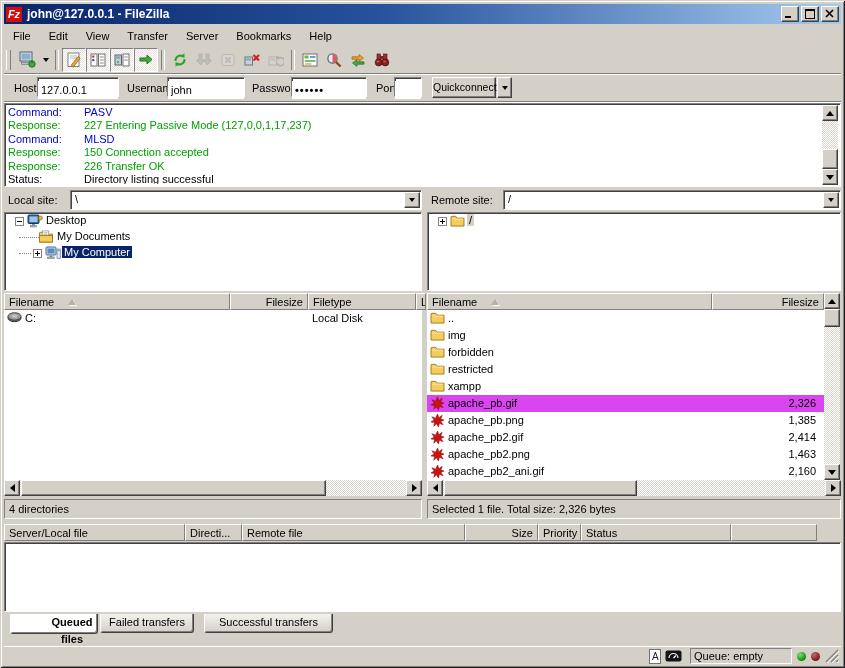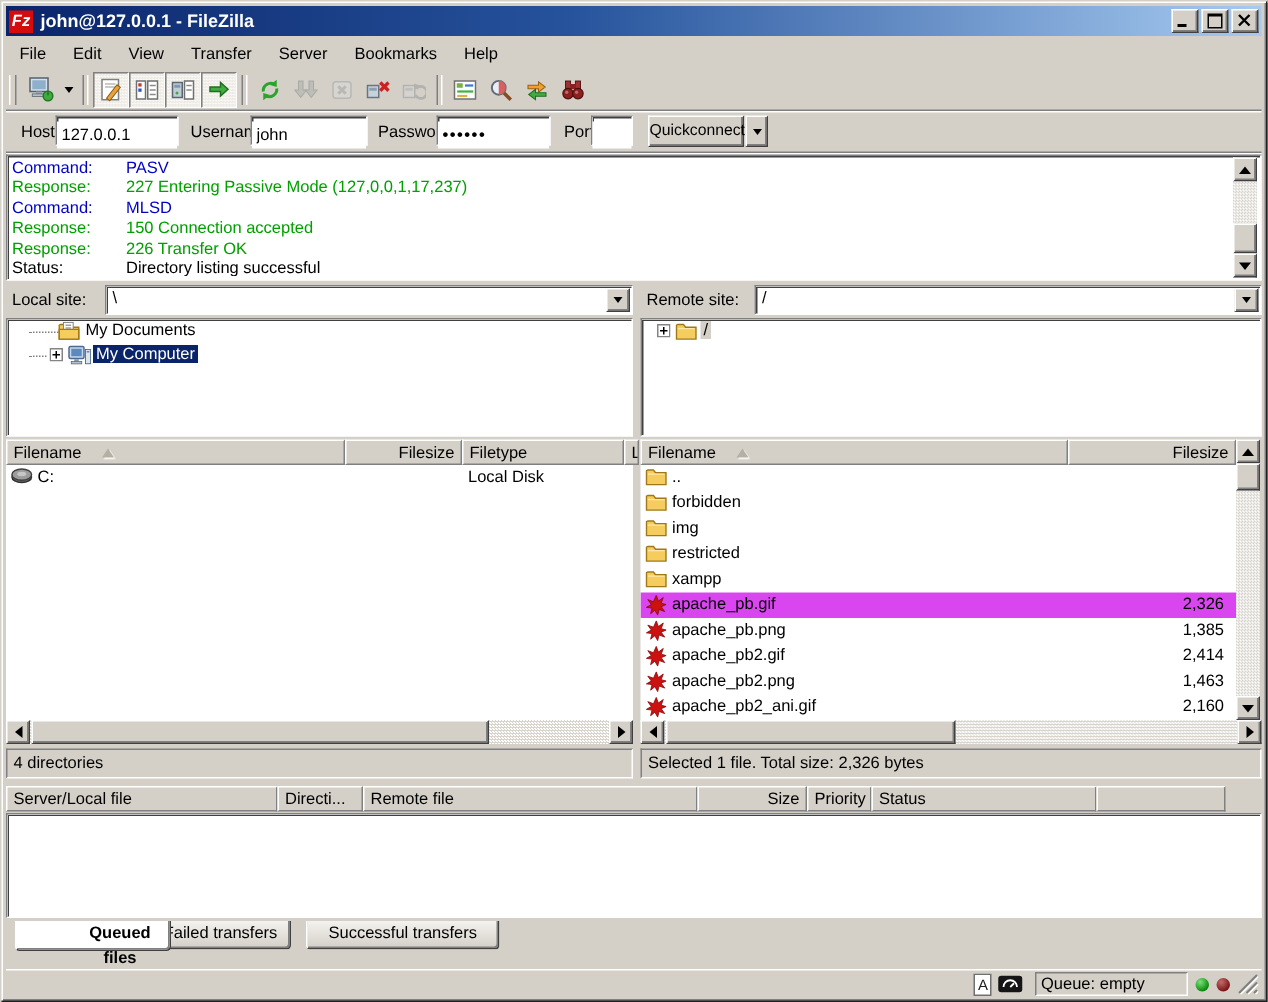--- a/index.html
+++ b/index.html
@@ -354,20 +354,36 @@
         <span class="site-label">Local site:</span>
         <div class="site-combo sunken" style="left: 66px;">
           <span class="val">\</span>
           <div class="combo-drop raised">
             <div class="tri-drop"></div>
           </div>
         </div>
       </div>
       <div class="treebox sunken">
         <div class="tree-row">
+          <span class="tree-exp" style="left: 10px;"><svg width="9" height="9">
+              <rect x="0.5" y="0.5" width="8" height="8" fill="#fff" stroke="#848484"></rect>
+              <line x1="2" y1="4.5" x2="7" y2="4.5" stroke="#000"></line>
+            </svg></span>
+          <span class="tree-icon" style="display: inline-flex; left: 22px; position: absolute;">
+            <svg width="16" height="14" viewBox="0 0 16 14">
+              <rect x="1" y="1" width="11" height="8.5" rx="1" fill="#3a6ea5" stroke="#16375e"></rect>
+              <rect x="2.5" y="2.5" width="8" height="5.5" fill="#9cc3ea"></rect>
+              <rect x="5" y="10" width="3" height="1.6" fill="#8a949e"></rect>
+              <rect x="3.5" y="11.6" width="6" height="1.4" fill="#b7c0c8" stroke="#5a646e" stroke-width="0.5"></rect>
+              <circle cx="13.5" cy="4" r="2" fill="#e8b23a" stroke="#9a6d10" stroke-width="0.6"></circle>
+            </svg>
+          </span>
+          <span class="tree-label" style="left: 39px;">Desktop</span>
+        </div>
+        <div class="tree-row">
           <div class="tree-dots" style="left: 14px; width: 22px;"></div>
           <span class="tree-icon" style="display: inline-flex; left: 33px; position: absolute;">
             <svg width="16" height="13" viewBox="0 0 16 14">
               <path d="M1 3 L1 13 L15 13 L15 4.5 L7.5 4.5 L6 2.5 L2 2.5 Z" fill="#f4cd5e" stroke="#a07818"></path>
               <rect x="4" y="1" width="7" height="8" fill="#fff" stroke="#808080" stroke-width="0.7"></rect>
               <line x1="5.5" y1="3" x2="9.5" y2="3" stroke="#a0a0a0"></line>
               <line x1="5.5" y1="5" x2="9.5" y2="5" stroke="#a0a0a0"></line>
               <path d="M1 6 L15 6 L15 13 L1 13 Z" fill="#f4cd5e" stroke="#a07818"></path>
             </svg>
           </span>
@@ -481,31 +497,31 @@
           <span class="row-name">..</span>
           <span class="row-size" style="left: 285px; width: 104px;"></span>
         </div>
         <div class="file-row">
           <span class="row-icon" style="display: inline-flex;">
             <svg width="15" height="13" viewBox="0 0 16 14">
               <path d="M1 3 L1 13 L15 13 L15 4.5 L7.5 4.5 L6 2.5 L2 2.5 Z" fill="#f4cd5e" stroke="#a07818"></path>
               <path d="M2 5.5 L14 5.5" stroke="#fce9a8"></path>
             </svg>
           </span>
-          <span class="row-name">forbidden</span>
+          <span class="row-name">img</span>
           <span class="row-size" style="left: 285px; width: 104px;"></span>
         </div>
         <div class="file-row">
           <span class="row-icon" style="display: inline-flex;">
             <svg width="15" height="13" viewBox="0 0 16 14">
               <path d="M1 3 L1 13 L15 13 L15 4.5 L7.5 4.5 L6 2.5 L2 2.5 Z" fill="#f4cd5e" stroke="#a07818"></path>
               <path d="M2 5.5 L14 5.5" stroke="#fce9a8"></path>
             </svg>
           </span>
-          <span class="row-name">img</span>
+          <span class="row-name">forbidden</span>
           <span class="row-size" style="left: 285px; width: 104px;"></span>
         </div>
         <div class="file-row">
           <span class="row-icon" style="display: inline-flex;">
             <svg width="15" height="13" viewBox="0 0 16 14">
               <path d="M1 3 L1 13 L15 13 L15 4.5 L7.5 4.5 L6 2.5 L2 2.5 Z" fill="#f4cd5e" stroke="#a07818"></path>
               <path d="M2 5.5 L14 5.5" stroke="#fce9a8"></path>
             </svg>
           </span>
           <span class="row-name">restricted</span>
@@ -611,21 +627,21 @@
           <span>Status</span>
         </div>
         <div class="hdr-cell" style="width: 86px;">
           <span></span>
         </div>
       </div>
     <div id="queue-body" class="sunken"></div>
   </div>
 
   <div id="tabs" class="abs">
-      <div class="tab active" style="left: 6px; width: 104px; padding-left: 36px;">Queued files</div>
+      <div class="tab active" style="left: 6px; width: 88px; padding-left: 36px;">Queued files</div>
       <div class="tab" style="left: 96px; width: 94px;">Failed transfers</div>
       <div class="tab" style="left: 200px; width: 129px;">Successful transfers</div>
     </div>
 
   <div id="statusbar" class="abs">
     <span class="sb-icon">
       <svg width="14" height="15">
           <rect x="1.5" y="0.5" width="11" height="14" fill="#fff" stroke="#707070"></rect>
           <text x="4" y="11" font-size="10" font-family="Liberation Sans" fill="#222">A</text>
         </svg>

